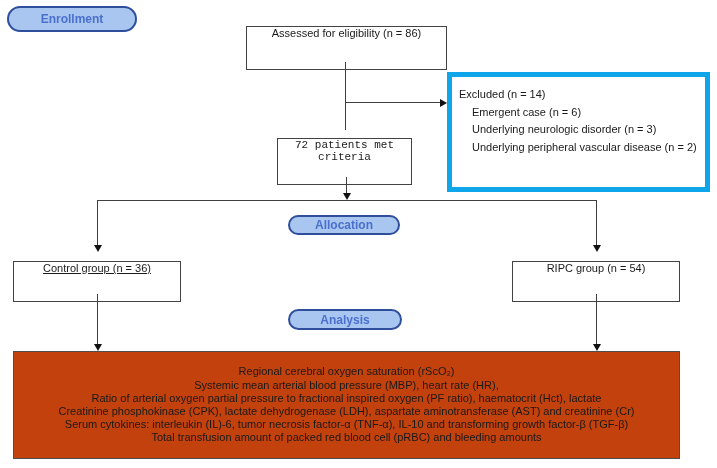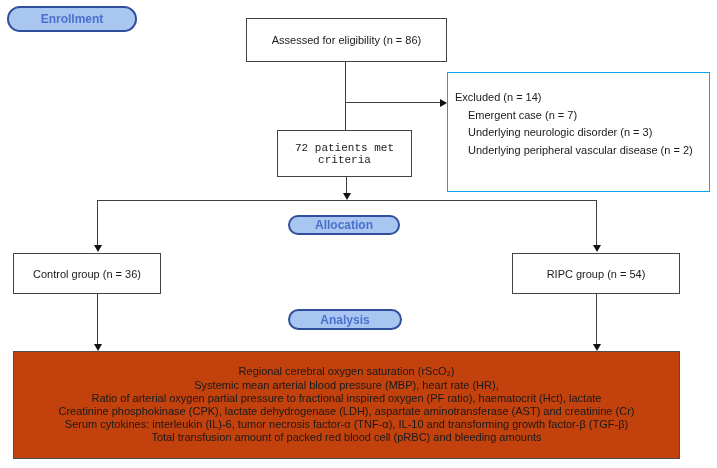--- a/index.html
+++ b/index.html
@@ -4,33 +4,33 @@
 <style>
   html,body{margin:0;padding:0;background:#fff;}
   #canvas{
     position:relative;width:717px;height:468px;background:#ffffff;
     font-family:"Liberation Sans","DejaVu Sans",sans-serif;color:#1a1a1a;
     overflow:hidden;
   }
   
   .node{
     position:absolute;background:#ffffff;border:1px solid #434343;
-    display:flex;align-items:center;justify-content:center;
-    font-size:11px;text-align:center;box-sizing:border-box;
+    display:flex;justify-content:center;
+    font-size:11px;text-align:center;box-sizing:border-box;margin-top:8px;
   }
   
   .stage{
     position:absolute;background:#a9c6f1;border:2px solid #2f4f9c;border-radius:13px;
     display:flex;align-items:center;justify-content:center;
     color:#4a70cc;font-weight:bold;font-size:12px;box-sizing:border-box;
   }
   
   #excluded-box{
-    position:absolute;background:#fff;border:1px solid #0ea5e9;box-sizing:border-box;
-    font-size:11px;line-height:17.5px;padding-top:16px;
+    position:absolute;background:#fff;border:5px solid #0ea5e9;box-sizing:border-box;
+    font-size:11px;line-height:17.5px;padding-top:9px;
   }
   #excluded-box .title{padding-left:7px;}
   #excluded-box .item{padding-left:20px;}
   
   #outcomes-box{
     position:absolute;background:#c2410c;border:1px solid #4d4d4d;box-sizing:border-box;
     display:flex;flex-direction:column;justify-content:center;
     font-size:11px;line-height:13.2px;text-align:center;
   }
   
@@ -63,30 +63,30 @@
   <div class="stage" style="left:288px;top:309px;width:114px;height:21px;text-align:right;">
     <span>Analysis</span>
   </div>
 
   <div class="node" style="left:246px;top:18px;width:201px;height:44px;">
     <span>Assessed for eligibility (n = 86)</span>
   </div>
 
   <div id="excluded-box" style="left:447px;top:72px;width:263px;height:120px;">
     <div class="title">Excluded  (n = 14)</div>
-    <div class="item">Emergent case (n = 7)</div>
+    <div class="item">Emergent case (n = 6)</div>
     <div class="item">Underlying neurologic disorder (n = 3)</div>
     <div class="item">Underlying peripheral vascular disease (n = 2)</div>
   </div>
 
   <div class="node" style="left:277px;top:130px;width:135px;height:47px;font-family:Liberation Mono, monospace;">
     <span>72 patients met criteria</span>
   </div>
 
-  <div class="node" style="left:13px;top:253px;width:148px;height:41px;">
+  <div class="node" style="left:13px;top:253px;width:168px;height:41px;text-decoration:underline;">
     <span>Control group (n = 36)</span>
   </div>
 
   <div class="node" style="left:512px;top:253px;width:168px;height:41px;">
     <span>RIPC group (n = 54)</span>
   </div>
 
   <div id="outcomes-box" style="left:13px;top:351px;width:667px;height:108px;">
     <div>Regional cerebral oxygen saturation (rScO₂)</div>
     <div>Systemic mean arterial blood pressure (MBP), heart rate (HR),</div>

